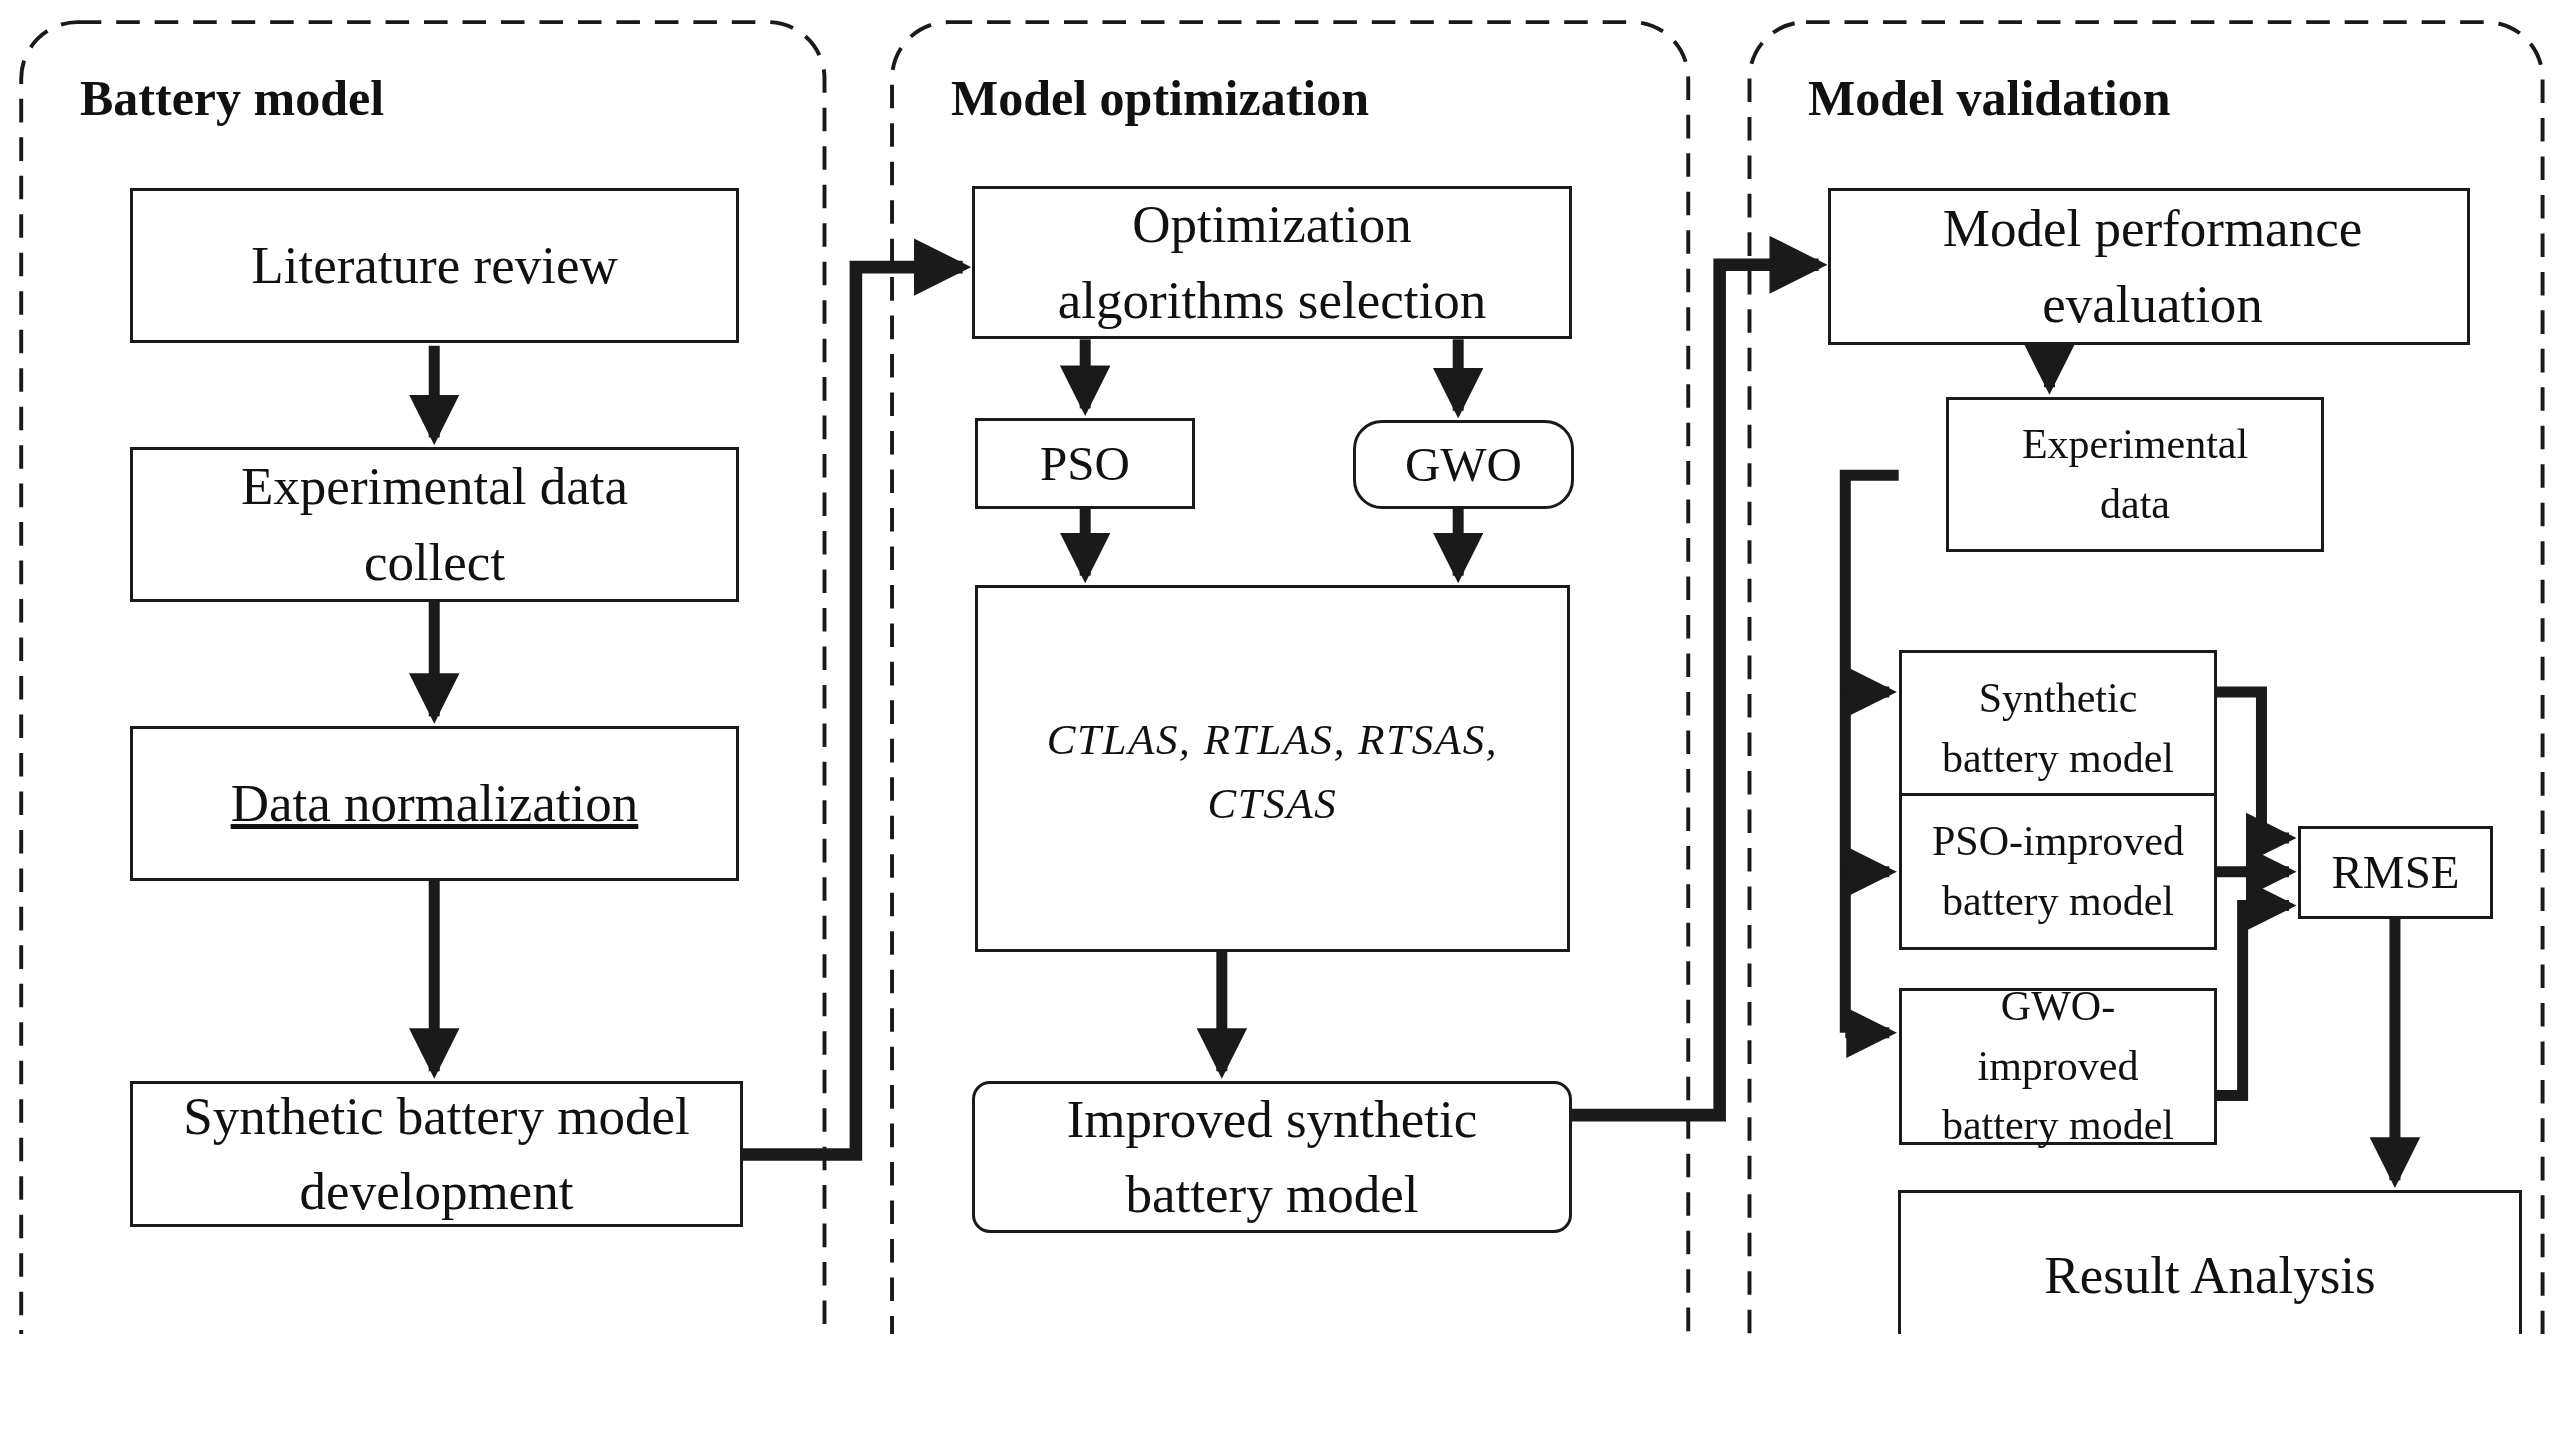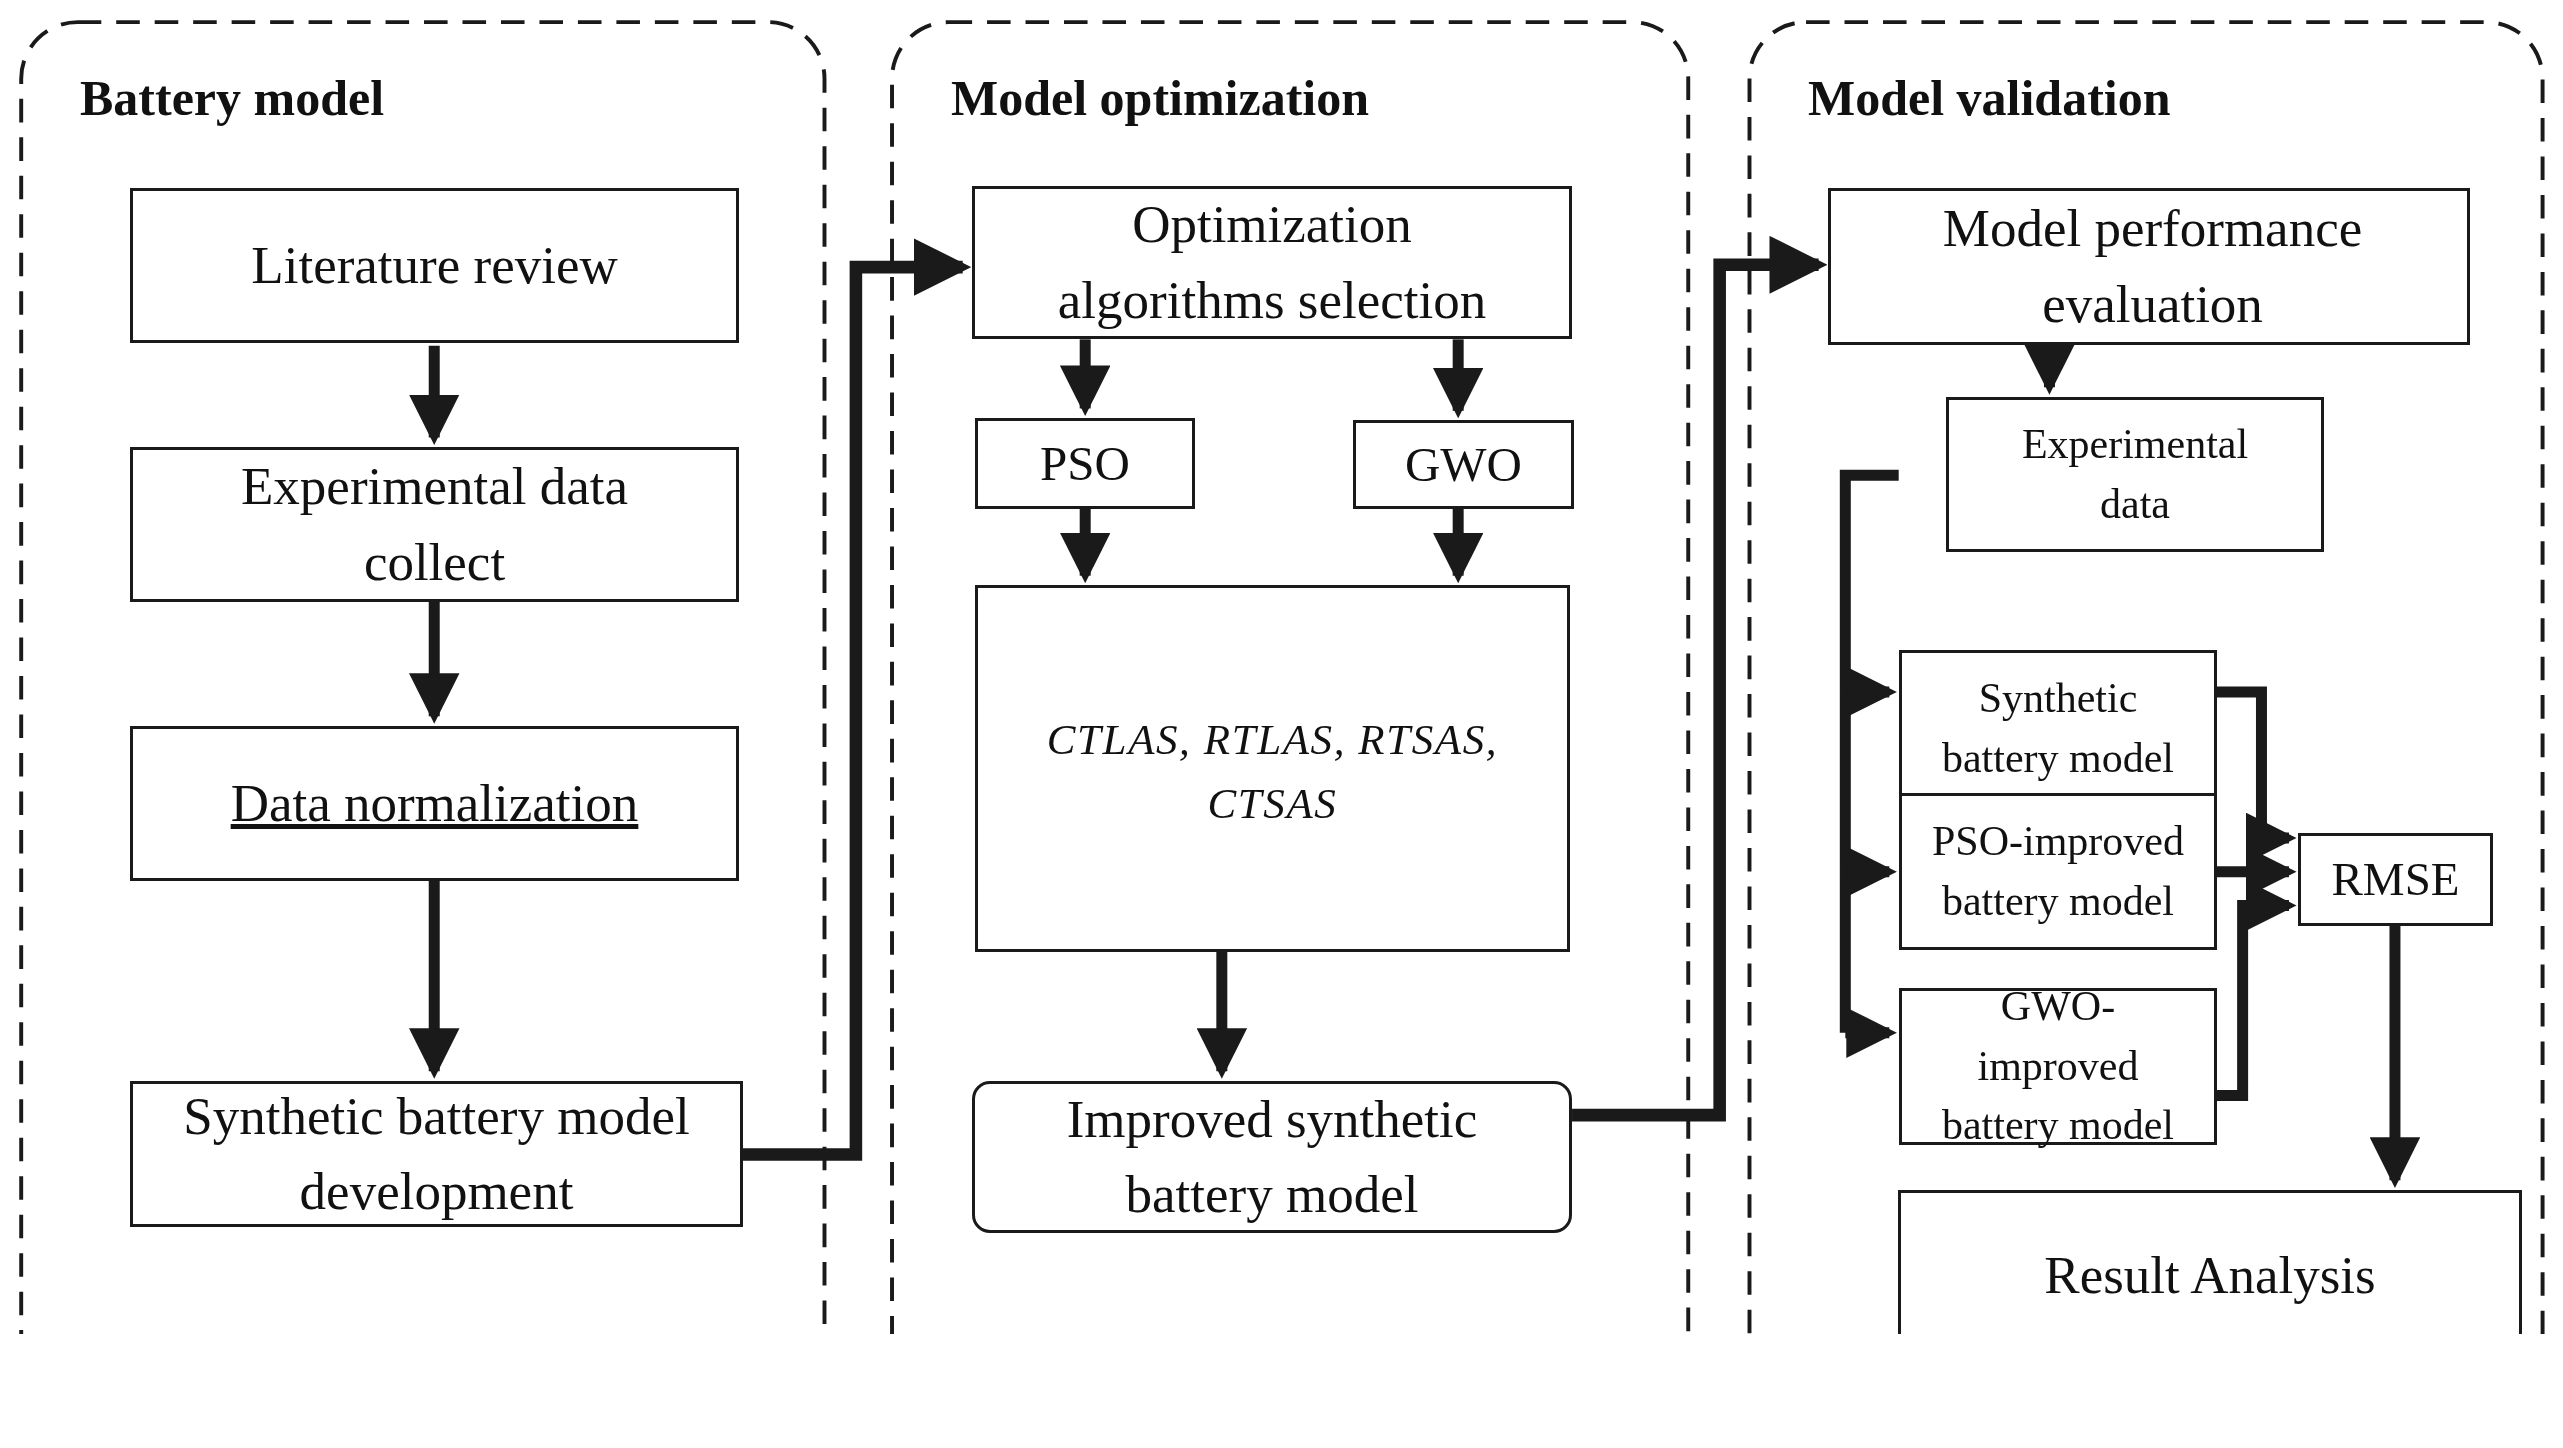--- a/index.html
+++ b/index.html
@@ -39,21 +39,21 @@
     color: #111111;
   }
   .node .params-line {
     font-style: italic;
     letter-spacing: 1.6px;
     margin-top: 7px;
   }
   .fs62 { font-size: 49px; }
   .fs55 { font-size: 43px; line-height: 1.5; }
   .fs54 { font-size: 42px; }
-  .fs60 { font-size: 47px; margin-top: 7px; }
+  .fs60 { font-size: 47px; }
 </style>
 </head>
 <body>
 
 <div class="canvas">
 
   <svg class="wires" viewBox="0 0 3264 1845" xmlns="http://www.w3.org/2000/svg">
     <defs>
       <marker id="ah" viewBox="0 0 10 10" refX="8.5" refY="5" markerWidth="4.6" markerHeight="4.6" orient="auto-start-reverse" markerUnits="strokeWidth">
         <path d="M0,0 L10,5 L0,10 z" fill="#1a1a1a"></path>
@@ -104,21 +104,21 @@
   <div class="node" style="left:130px; top:188px;  width:609px; height:155px;">Literature review</div>
   <div class="node" style="left:130px; top:447px;  width:609px; height:155px;">Experimental data
 collect</div>
   <div class="node" style="left:130px; top:726px;  width:609px; height:155px;text-decoration:underline;">Data normalization</div>
   <div class="node" style="left:130px; top:1081px; width:613px; height:146px;">Synthetic battery model
 development</div>
 
   <div class="node" style="left:972px; top:186px; width:600px; height:153px;">Optimization
 algorithms selection</div>
   <div class="node fs62" style="left:975px; top:418px; width:220px; height:91px;">PSO</div>
-  <div class="node fs62" style="left:1353px; top:420px; width:221px; height:89px;">GWO</div>
+  <div class="node fs62" style="left:1353px; top:420px; width:221px; height:89px;border-radius:29px;">GWO</div>
 
   <div class="node fs55" style="left:975px; top:585px; width:595px; height:367px;">
     <span class="params-line">CTLAS, RTLAS, RTSAS, CTSAS</span>
   </div>
 
   <div class="node" style="left:972px; top:1081px; width:600px; height:152px;border-radius:18px;">Improved synthetic
 battery model</div>
 
   <div class="node" style="left:1828px; top:188px; width:642px; height:157px;padding-left:7px;">Model performance
 evaluation</div>

